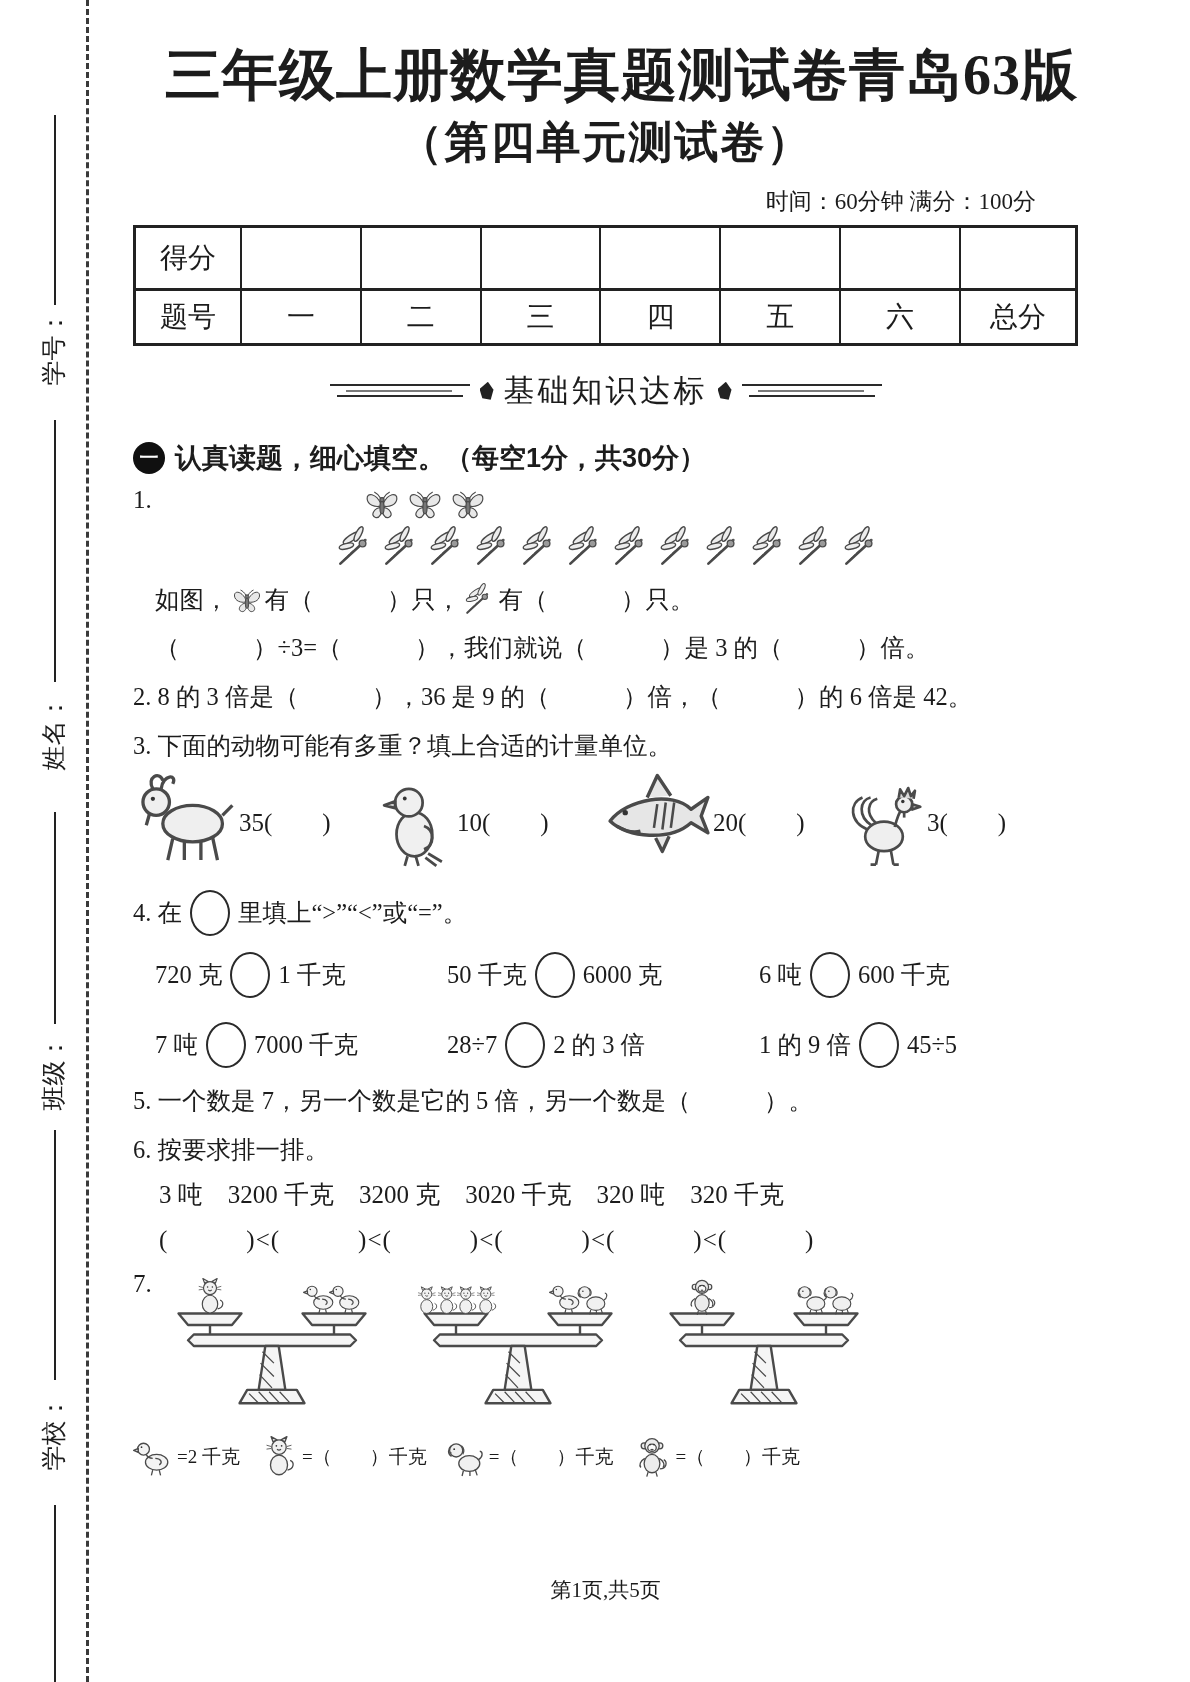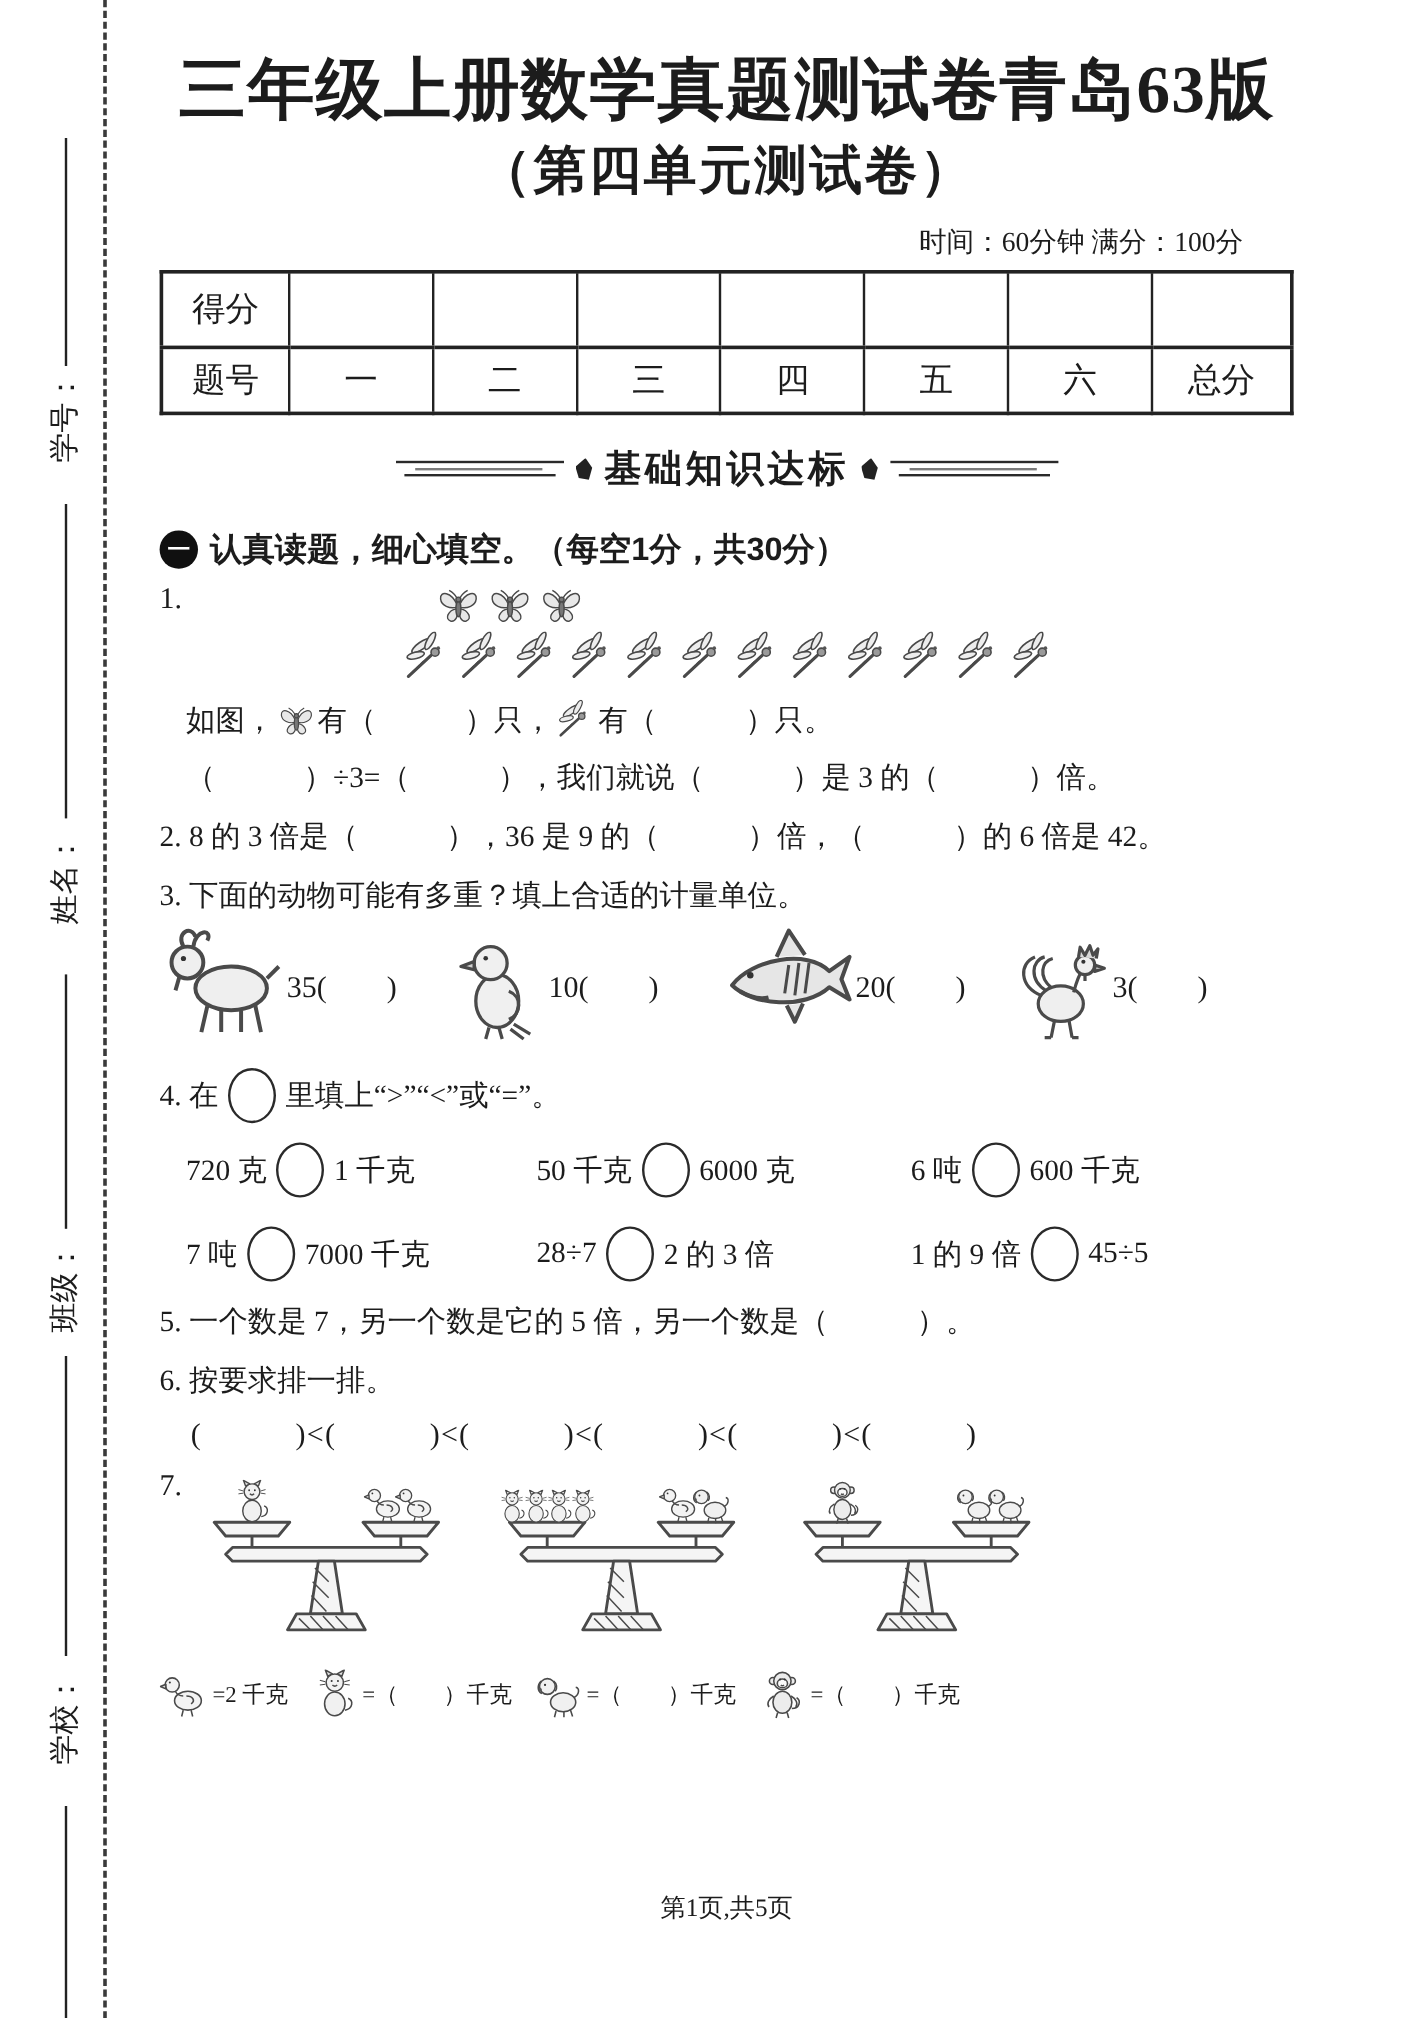--- a/index.html
+++ b/index.html
@@ -13,38 +13,38 @@
   .rail-line{position:absolute;left:54px;border-left:2px solid #222;}
   #rl1{top:115px;height:190px;} #rl2{top:420px;height:262px;}
   #rl3{top:812px;height:212px;} #rl4{top:1130px;height:250px;}
   #rl5{top:1505px;height:177px;}
   .rail-label{position:absolute;left:10px;width:86px;height:86px;display:flex;
     align-items:center;justify-content:center;transform:rotate(-90deg);font-size:25px;}
   #lab1{top:305px;} #lab2{top:690px;} #lab3{top:1030px;} #lab4{top:1390px;}
 
   
   .main{position:absolute;left:133px;top:0;width:945px;}
-  .title{margin-top:44px;text-align:center;font-size:56px;font-weight:700;letter-spacing:1px;line-height:1.12;}
+  .title{margin-top:44px;text-align:right;font-size:56px;font-weight:700;letter-spacing:1px;line-height:1.12;}
   .subtitle{margin-top:6px;text-align:center;font-size:44px;font-weight:700;letter-spacing:2px;}
   .meta{margin-top:14px;text-align:right;font-size:23px;padding-right:42px;}
 
   .score-table{margin-top:8px;width:945px;border-collapse:collapse;table-layout:fixed;border:3px solid #222;}
   .score-table td{border:2px solid #222;text-align:center;font-size:28px;height:58px;}
   .score-table tr:first-child td{border-bottom:3px solid #222;}
   .score-table td:first-child{width:102px;}
   .score-table td:last-child{width:112px;}
   .score-table tr:last-child td{height:50px;}
 
   .banner{margin-top:24px;display:flex;align-items:center;justify-content:center;gap:10px;}
   .banner-lines{width:140px;height:13px;background:
     linear-gradient(#2a2a2a,#2a2a2a) top/100% 2px no-repeat,
     linear-gradient(#7a7a7a,#7a7a7a) center/76% 2px no-repeat,
     linear-gradient(#2a2a2a,#2a2a2a) bottom/90% 2px no-repeat;}
   .banner-leaf{width:14px;height:18px;background:#222;clip-path:polygon(60% 0,100% 45%,80% 100%,20% 92%,0 40%);}
-  .banner-title{font-family:"Liberation Sans","DejaVu Sans",sans-serif;font-weight:700;font-size:31px;letter-spacing:3px;}
+  .banner-title{font-family:"Liberation Sans","DejaVu Sans",sans-serif;font-weight:400;font-size:31px;letter-spacing:3px;}
 
   .sec-header{margin-top:28px;display:flex;align-items:center;gap:10px;}
   .sec-badge{flex:0 0 auto;width:32px;height:32px;border-radius:50%;background:#101010;color:#fff;
     display:flex;align-items:center;justify-content:center;font:700 19px "Liberation Sans","DejaVu Sans",sans-serif;}
   .sec-title{font-family:"Liberation Sans","DejaVu Sans",sans-serif;font-weight:700;font-size:27px;}
 
   .q1-block{margin-top:10px;display:flex;align-items:flex-start;}
   .qnum{font-size:25px;width:34px;flex:0 0 auto;}
   .insects{margin-left:168px;}
   #butterfly-row{display:flex;gap:5px;margin-left:28px;}
@@ -409,20 +409,21 @@
       <div class="cmp-item">
         <span>1 的 9 倍</span>
         <span class="cmp-circle"></span>
         <span>45÷5</span>
       </div>
     </div>
 
   <div class="qtext">5. 一个数是 7，另一个数是它的 5 倍，另一个数是（　　　）。</div>
 
   <div class="qtext">6. 按要求排一排。</div>
+  <div class="q6-values">3 吨　3200 千克　3200 克　3020 千克　320 吨　320 千克</div>
   <div class="q6-answer">(　　　)&lt;(　　　)&lt;(　　　)&lt;(　　　)&lt;(　　　)&lt;(　　　)</div>
 
   <div class="q7-block">
     <span class="qnum">7.</span>
     <div id="scales-row">
         <div class="scale-unit">
           <svg viewBox="0 0 220 130" class="scale-svg" style="width: 210px; height: 124px;">
             <use href="#sym-scale"></use>
           </svg>
           <div class="pan pan-left">

